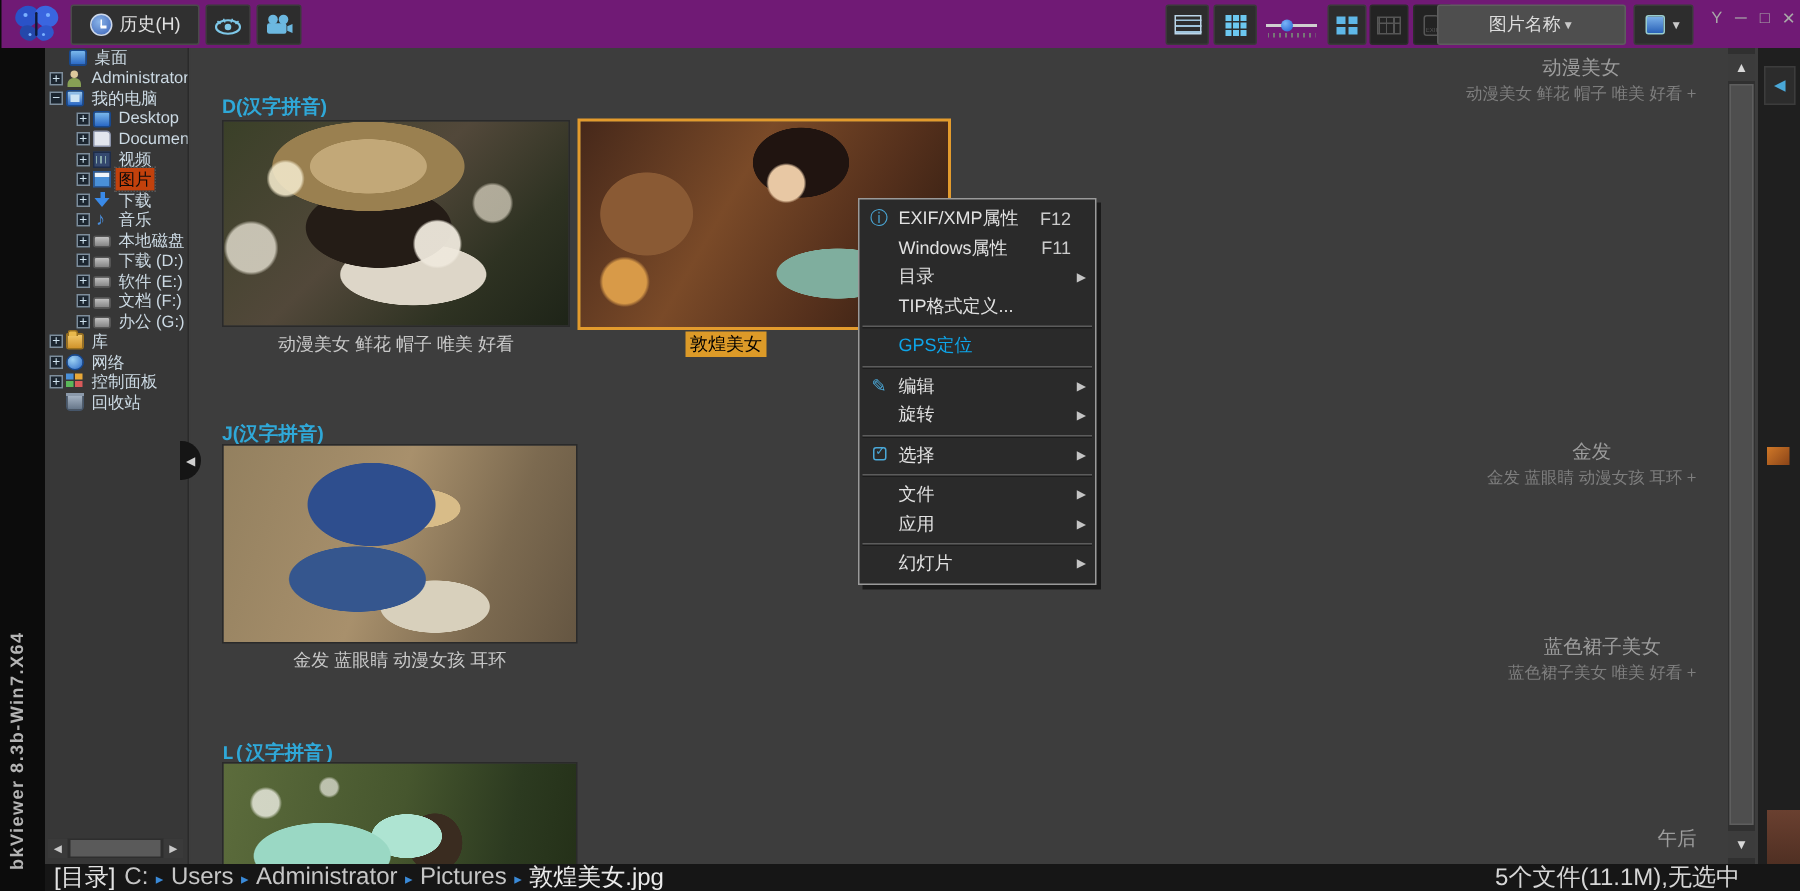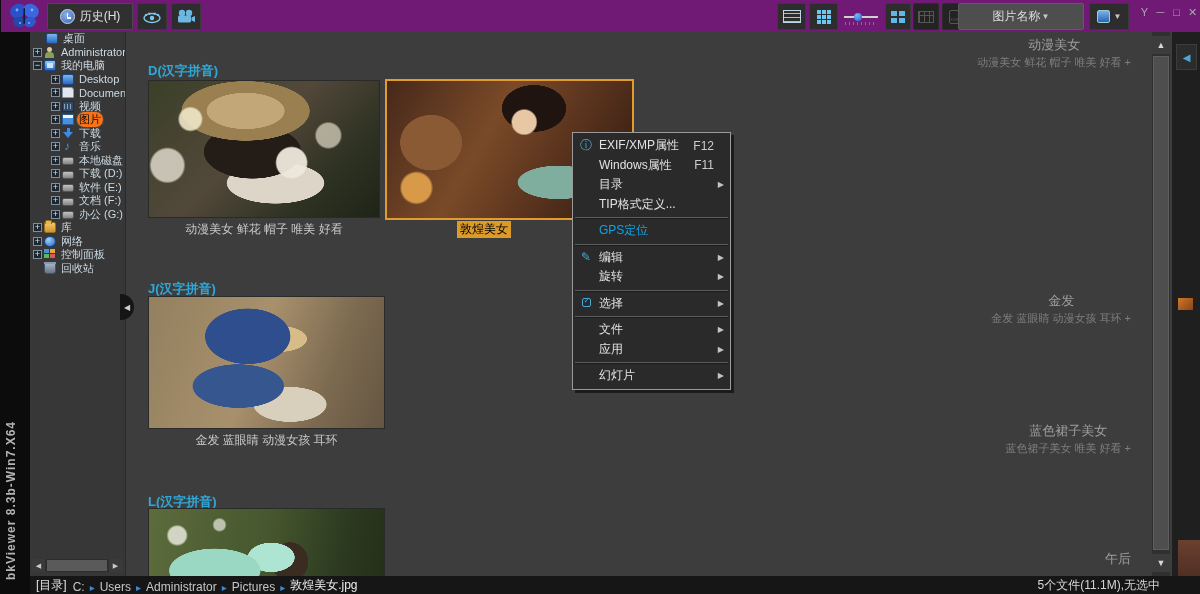--- a/index.html
+++ b/index.html
@@ -57,21 +57,21 @@
   #left-strip { position:absolute; left:0; top:0; width:30px; height:594px; background:#0c0c0c; z-index:4; }
   #vtitle { position:absolute; left:4px; bottom:14px; writing-mode:vertical-rl; transform:rotate(180deg);
     color:#b4b4b4; font-size:12px; font-weight:bold; letter-spacing:1px; }
 
   
   #tree { position:absolute; left:30px; top:32px; width:96px; height:544px; background:#373737;
     border-right:1px solid #2a2a2a; overflow:hidden; z-index:3; }
   .trow { position:relative; height:13.5px; display:flex; align-items:center; font-size:11px;
     color:#ccdae4; white-space:nowrap; }
   .trow .lbl { padding:0 2px; }
-  .trow .lbl.sel { background:#f97316; color:#0a0a0a; outline:1px dotted #555;border-radius:7px; }
+  .trow .lbl.sel { background:#c2410c; color:#0a0a0a; outline:1px dotted #555; }
   .ind0 { padding-left:5px; } .ind1 { padding-left:3px; } .ind2 { padding-left:21px; }
   .exp { width:9px; height:9px; flex:none; border:1px solid #7e8e9c; background:#1c2630; color:#cfe2ee;
     font-size:9px; line-height:7px; text-align:center; margin-right:2px; }
   .exp.none { visibility:hidden; }
   .ico { width:12px; height:11px; flex:none; margin-right:3px; position:relative; display:inline-block; }
   .ico-desktop { background:linear-gradient(180deg,#7ab8ec,#2a68c4); border:1px solid #17488e; border-radius:2px; }
   .ico-computer { background:linear-gradient(180deg,#9cc8ec,#2a68c4); border:1px solid #17488e; border-radius:2px; }
   .ico-computer::after { content:""; position:absolute; inset:2px; background:#cde4f4; }
   .ico-user::before { content:""; position:absolute; left:3px; top:0; width:5px; height:5px; border-radius:50%; background:#dcc89c; }
   .ico-user::after { content:""; position:absolute; left:1px; top:5px; width:9px; height:6px; border-radius:4px 4px 0 0; background:#87a055; }
@@ -166,21 +166,21 @@
   .mi .mlbl { flex:1; }
   .mi .msc { color:#cccccc; margin-right:10px; }
   .mi .sub { color:#c4c4c4; font-size:8px; }
   .mi.dis .mlbl { color:#0ea5e9; }
   .msep { height:1px; background:#5c5c5c; margin:3px 2px; box-shadow:0 1px 0 #1c1c1c; }
   .selbox { display:inline-block; width:9px; height:9px; border:1px solid #4aa8d8; border-radius:2px; position:relative; }
   .selbox::after { content:"✓"; position:absolute; left:1px; top:-3px; font-size:8px; color:#4aa8d8; }
 
   
   #statusbar { position:absolute; left:30px; top:576px; width:1170px; height:18px; background:#161616;
-    color:#c0c0c0; font-size:12px; display:flex; align-items:flex-end; padding:0 6px; z-index:6; }
+    color:#c0c0c0; font-size:16px; display:flex; align-items:center; padding:0 6px; z-index:6; }
   #sb-prefix { color:#e2e2e2; margin-right:6px; }
   .crumb { color:#c6c6c6; }
   .crumb:not(.last)::after { content:"▸"; color:#3a8ad8; margin:0 5px; font-size:10px; }
   .crumb.last { color:#ececec; }
   #sb-right { margin-left:auto; color:#d6d6d6; padding-right:34px; }
 </style>
 </head>
 <body>
 
 <div id="titlebar">
@@ -375,21 +375,21 @@
   <div class="cap" style="left:21px; top:189px; width:232px;">动漫美女 鲜花 帽子 唯美 好看</div>
 
   <div class="thumb sel art-dunhuang" style="left:258px; top:47px; width:249px; height:141px;"></div>
   <div class="cap sel" style="left:330px; top:189px;">敦煌美女</div>
 
   <div class="sec-h" style="left:21px; top:248px;">J(汉字拼音)</div>
 
   <div class="thumb art-blue-scarf" style="left:21px; top:264px; width:237px; height:133px;"></div>
   <div class="cap" style="left:21px; top:400px; width:237px;">金发 蓝眼睛 动漫女孩 耳环</div>
 
-  <div class="sec-h" style="left:21px; top:461px;">L(汉字拼音)</div>
+  <div class="sec-h" style="left:21px; top:461px;font-family:Liberation Mono, monospace;">L(汉字拼音)</div>
 
   <div class="thumb art-teal-dress" style="left:21px; top:476px; width:237px; height:90px;"></div>
 
   <div class="rl-group" style="top:4px;">
     <div class="rl-title">动漫美女</div>
     <div class="rl-sub">动漫美女 鲜花 帽子 唯美 好看 +</div>
   </div>
   <div class="rl-group" style="top:390px;">
     <div class="rl-title">蓝色裙子美女</div>
     <div class="rl-sub">蓝色裙子美女 唯美 好看 +</div>

